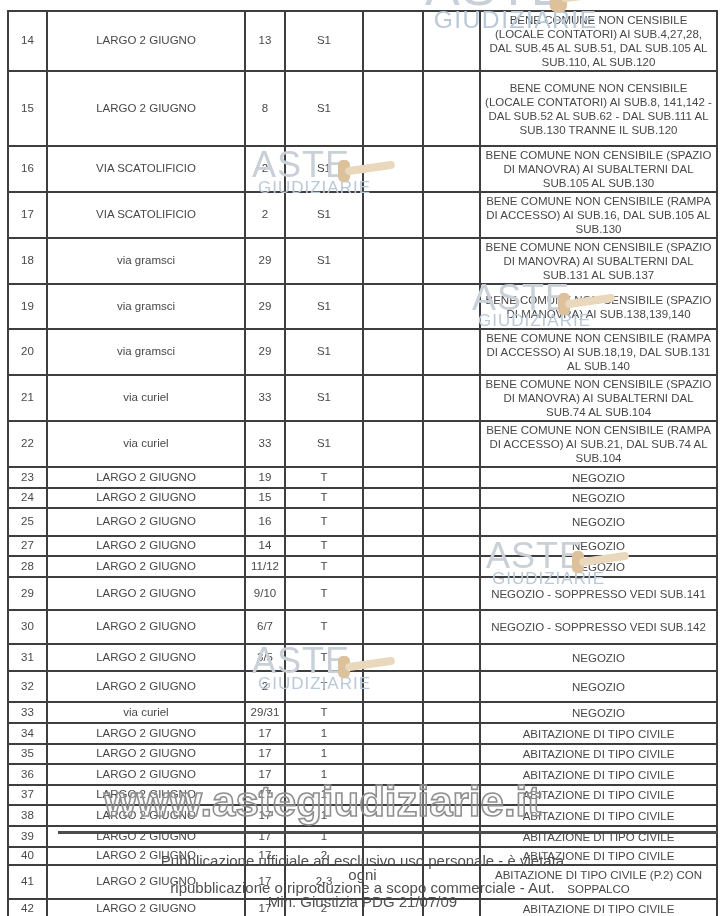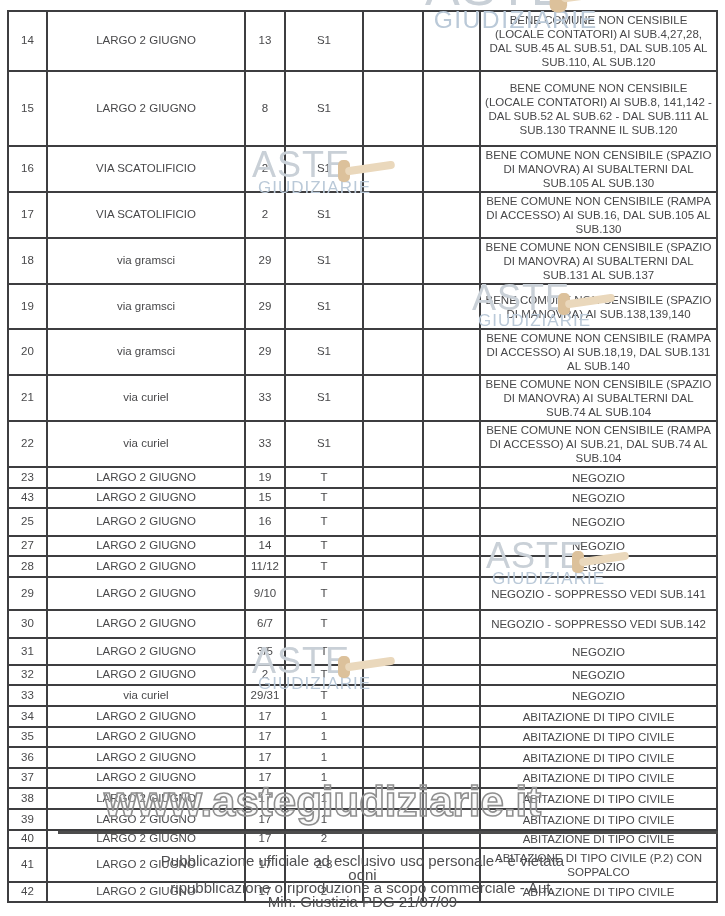--- a/index.html
+++ b/index.html
@@ -180,21 +180,21 @@
         <tr style="height: 21px;">
           <td>23</td>
           <td>LARGO 2 GIUGNO</td>
           <td>19</td>
           <td>T</td>
           <td></td>
           <td></td>
           <td class="desc">NEGOZIO</td>
         </tr>
         <tr style="height: 20px;">
-          <td>43</td>
+          <td>24</td>
           <td>LARGO 2 GIUGNO</td>
           <td>15</td>
           <td>T</td>
           <td></td>
           <td></td>
           <td class="desc">NEGOZIO</td>
         </tr>
         <tr style="height: 28px;">
           <td>25</td>
           <td>LARGO 2 GIUGNO</td>
@@ -224,39 +224,39 @@
         </tr>
         <tr style="height: 33px;">
           <td>29</td>
           <td>LARGO 2 GIUGNO</td>
           <td>9/10</td>
           <td>T</td>
           <td></td>
           <td></td>
           <td class="desc">NEGOZIO - SOPPRESSO VEDI SUB.141</td>
         </tr>
-        <tr style="height: 28px; margin-left: 8px;">
+        <tr style="height: 34px; margin-left: 8px;">
           <td>30</td>
           <td>LARGO 2 GIUGNO</td>
           <td>6/7</td>
           <td>T</td>
           <td></td>
           <td></td>
           <td class="desc">NEGOZIO - SOPPRESSO VEDI SUB.142</td>
         </tr>
         <tr style="height: 27px; border-radius: 9px;">
           <td>31</td>
           <td>LARGO 2 GIUGNO</td>
           <td>3/5</td>
           <td>T</td>
           <td></td>
           <td></td>
           <td class="desc">NEGOZIO</td>
         </tr>
-        <tr style="height: 20px;">
+        <tr style="height: 31px;">
           <td>32</td>
           <td>LARGO 2 GIUGNO</td>
           <td>2</td>
           <td>T</td>
           <td></td>
           <td></td>
           <td class="desc">NEGOZIO</td>
         </tr>
         <tr style="height: 21px;">
           <td>33</td>

